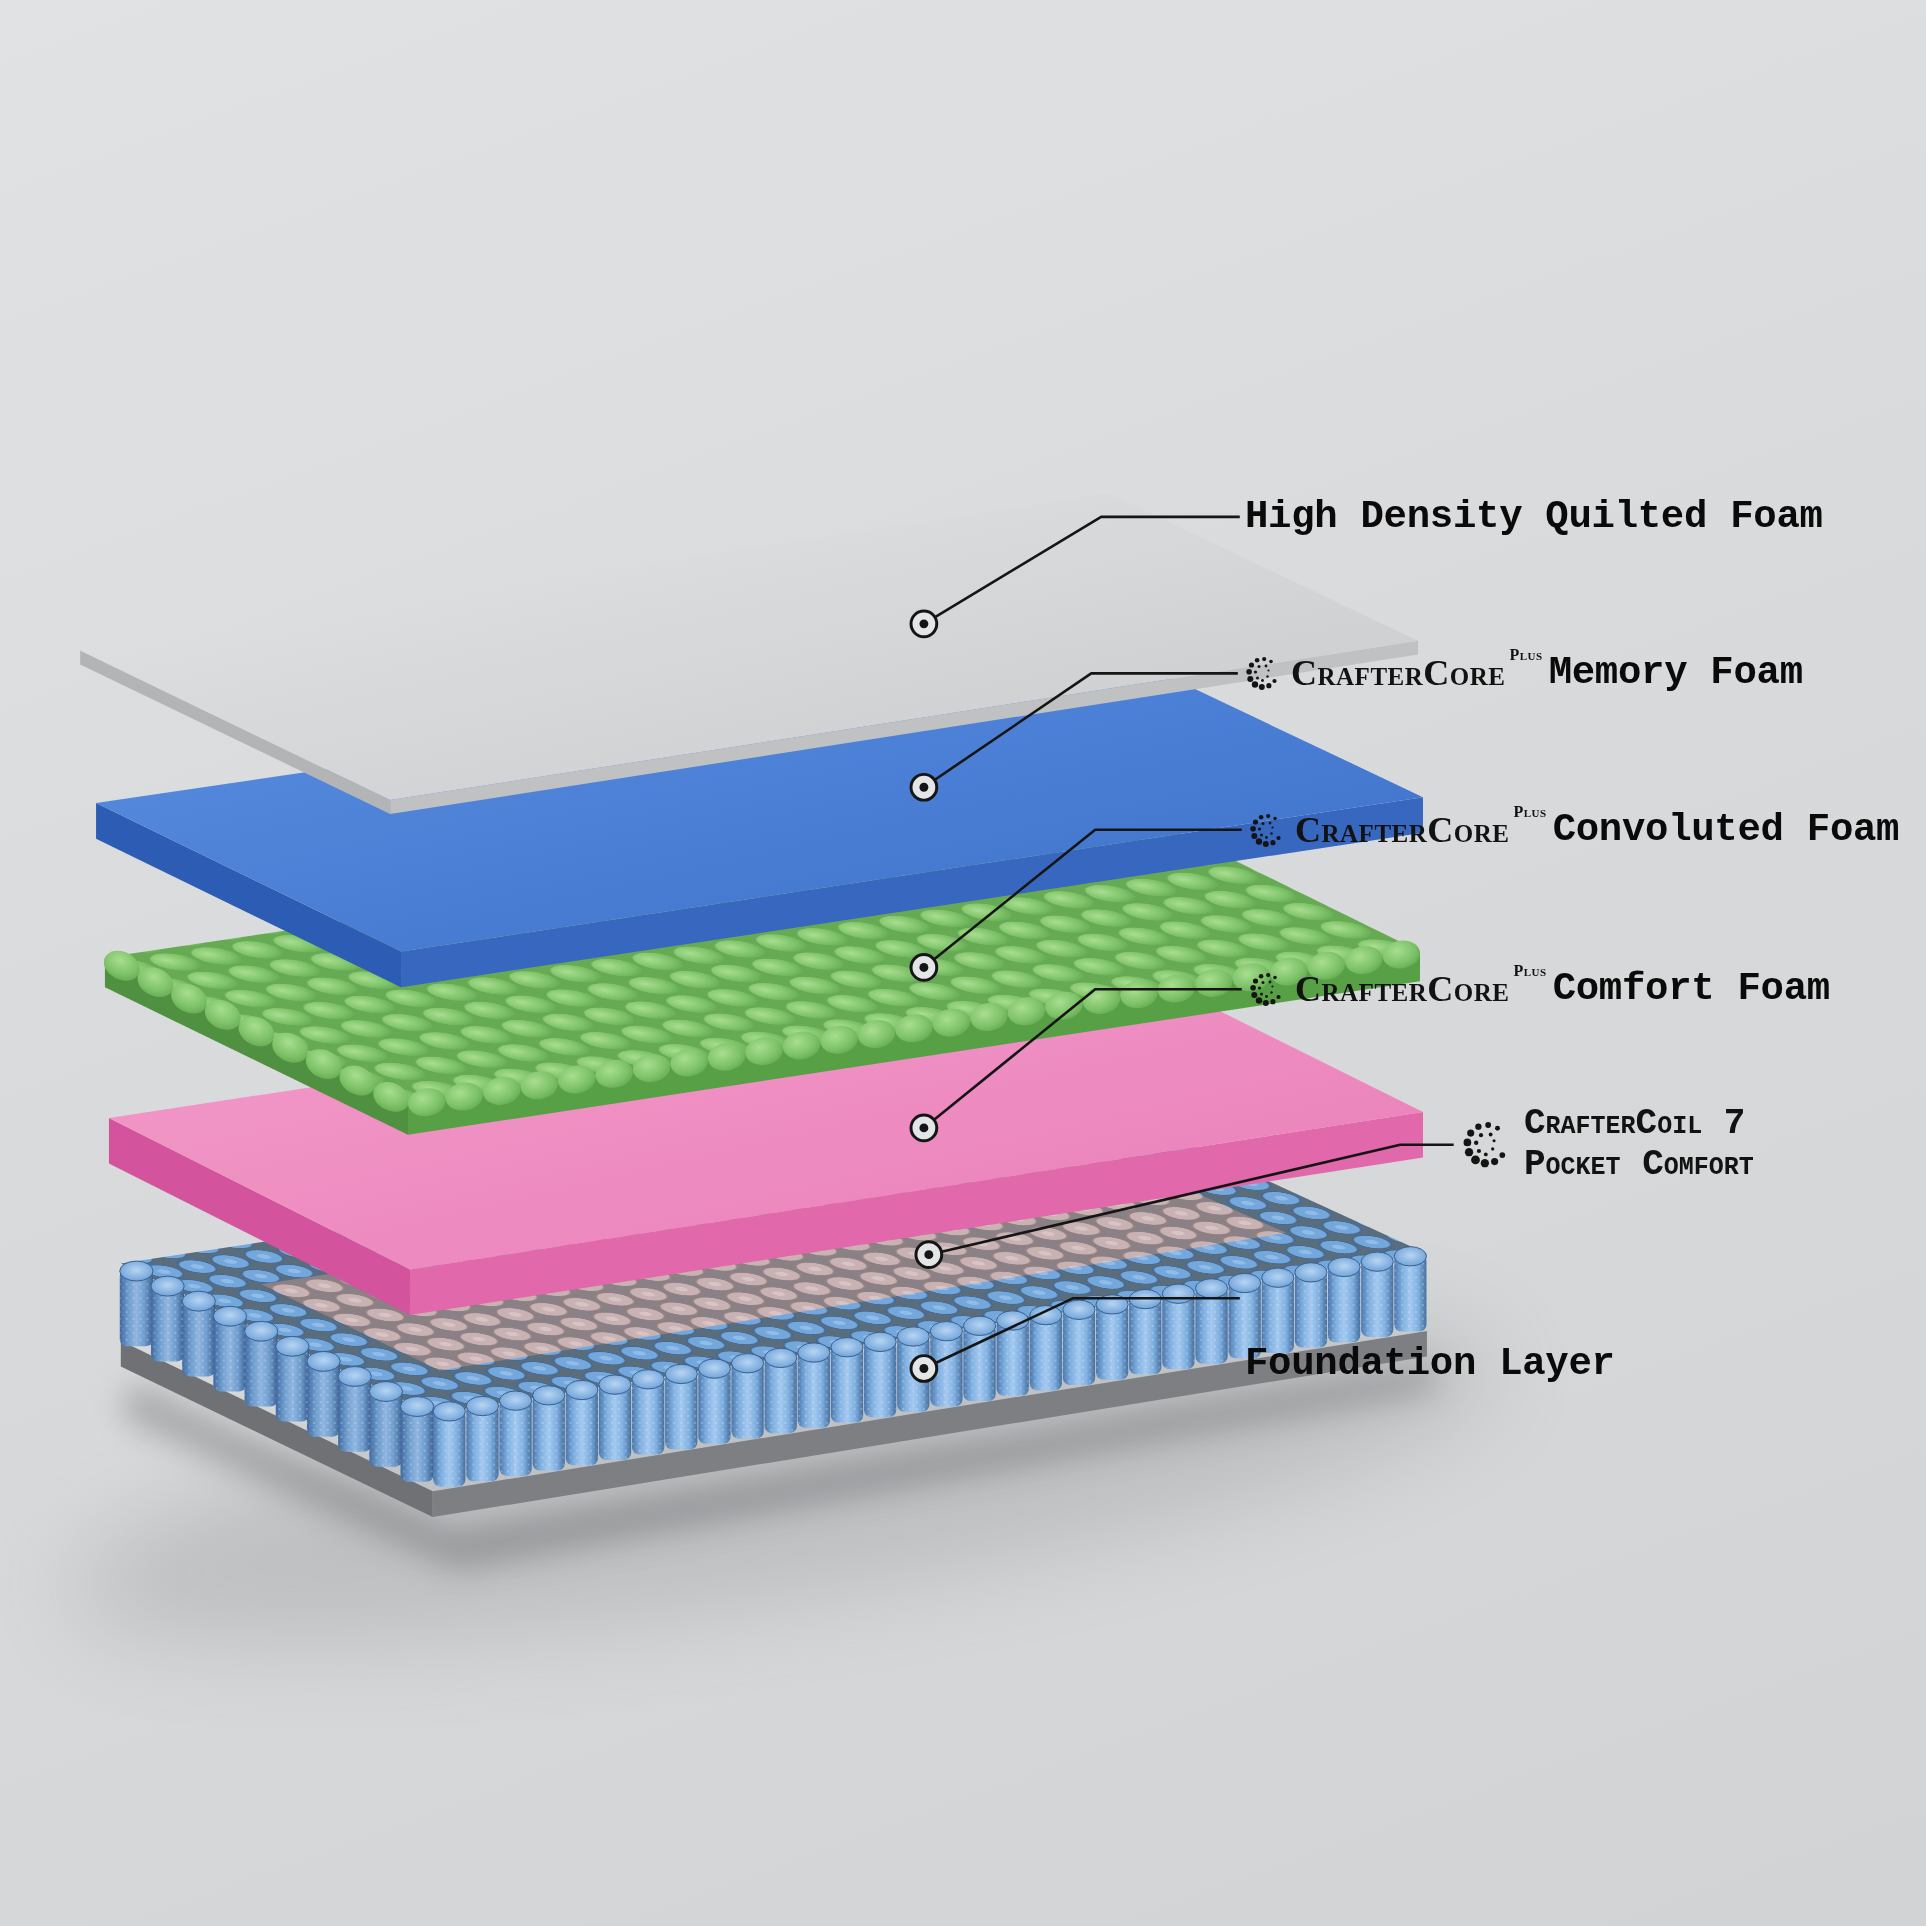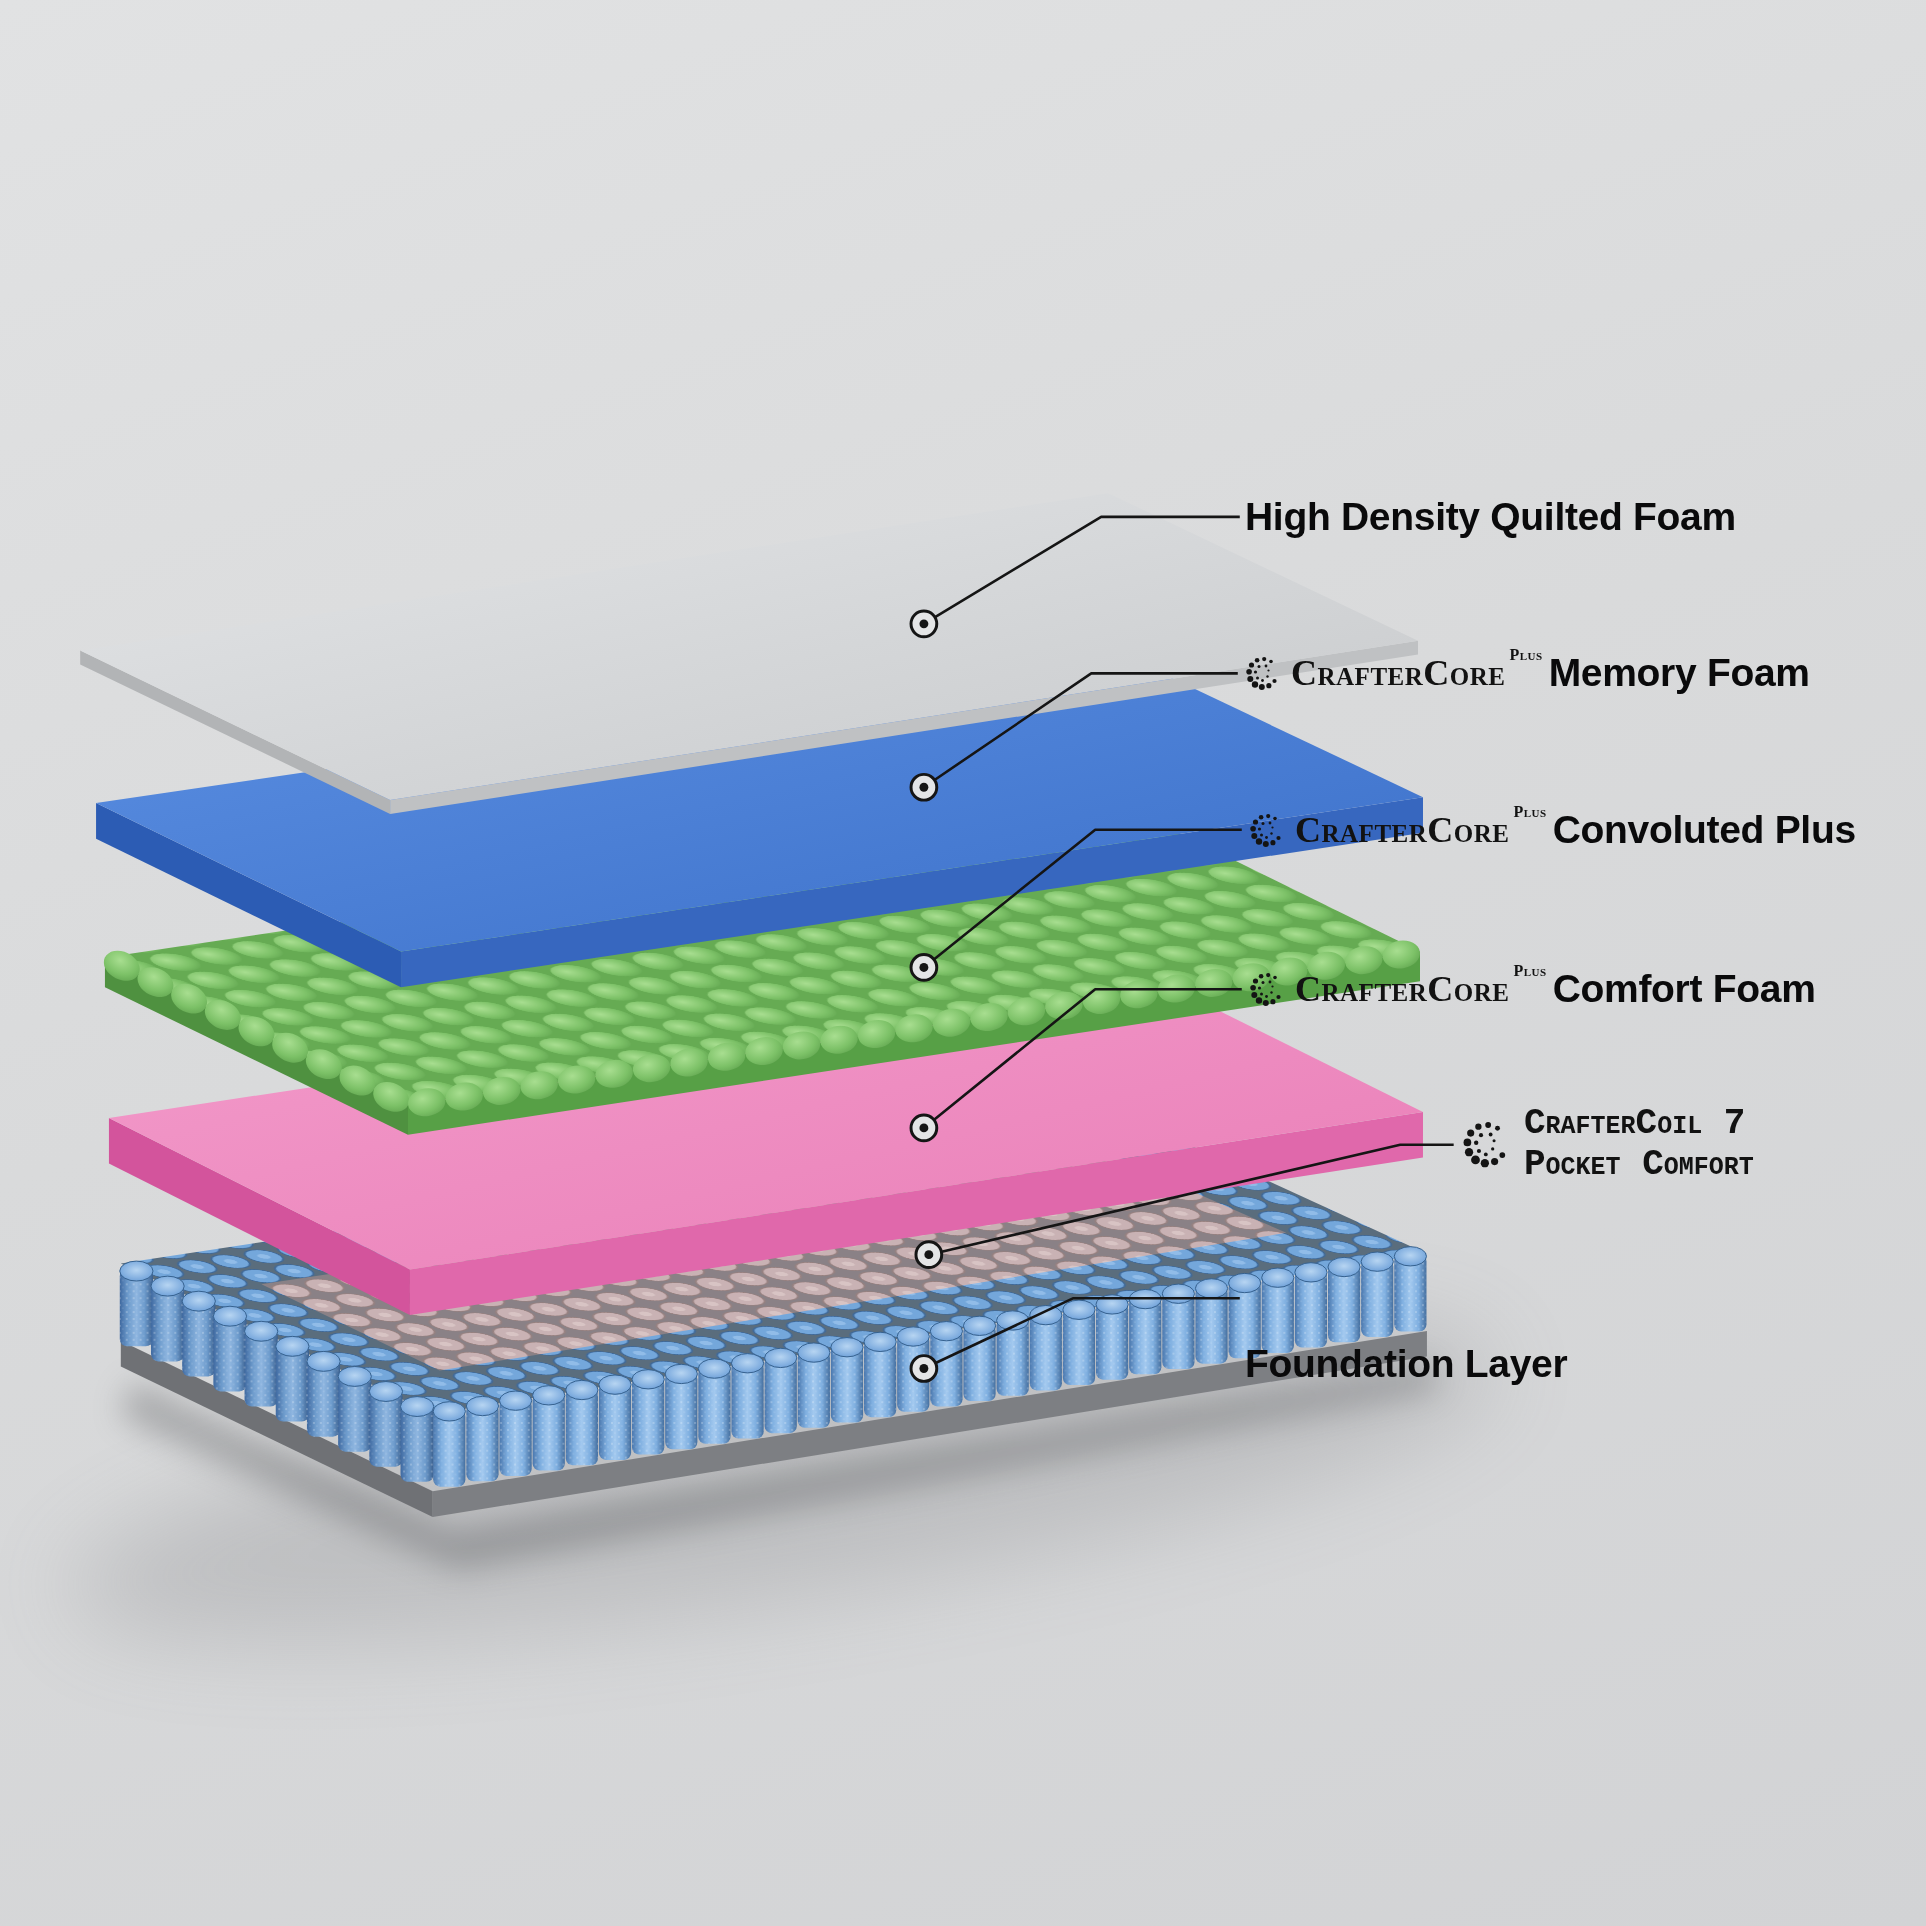--- a/index.html
+++ b/index.html
@@ -11,21 +11,21 @@
     font-family:"Liberation Sans",sans-serif;
   }
   #scene{position:absolute;left:0;top:0;}
   .callout{
     position:absolute;
     display:flex;align-items:center;
     color:#0a0a0b;white-space:nowrap;
     transform:translateY(-50%);
   }
   .main-label{
-    font-family:Liberation Sans, sans-serif;
+    font-family:Liberation Mono, monospace;
     font-weight:700;font-size:39px;letter-spacing:-0.3px;color:#0a0a0b;
   }
   .brand{
     font-family:"Liberation Serif",serif;
     font-variant:small-caps;font-weight:600;font-size:36px;
     letter-spacing:0.5px;color:#121212;margin-left:8px;
   }
   .brand sup{
     font-size:16px;font-weight:700;position:relative;top:-12px;margin-left:4px;
     letter-spacing:0.5px;
@@ -385,21 +385,21 @@
       </svg>
   <span class="brand"><span>CrafterCore</span><sup>Plus</sup></span>
   <span class="main-label">Memory Foam</span>
 </div>
 
 <div class="callout" style="left:1247px;top:830px;">
   <svg class="cc-icon" viewBox="0 0 40 40" width="40" height="40">
         <use href="#cc-icon-sym"></use>
       </svg>
   <span class="brand"><span>CrafterCore</span><sup>Plus</sup></span>
-  <span class="main-label">Convoluted Plus</span>
+  <span class="main-label">Convoluted Foam</span>
 </div>
 
 <div class="callout" style="left:1247px;top:989px;">
   <svg class="cc-icon" viewBox="0 0 40 40" width="40" height="40">
         <use href="#cc-icon-sym"></use>
       </svg>
   <span class="brand"><span>CrafterCore</span><sup>Plus</sup></span>
   <span class="main-label">Comfort Foam</span>
 </div>
 

